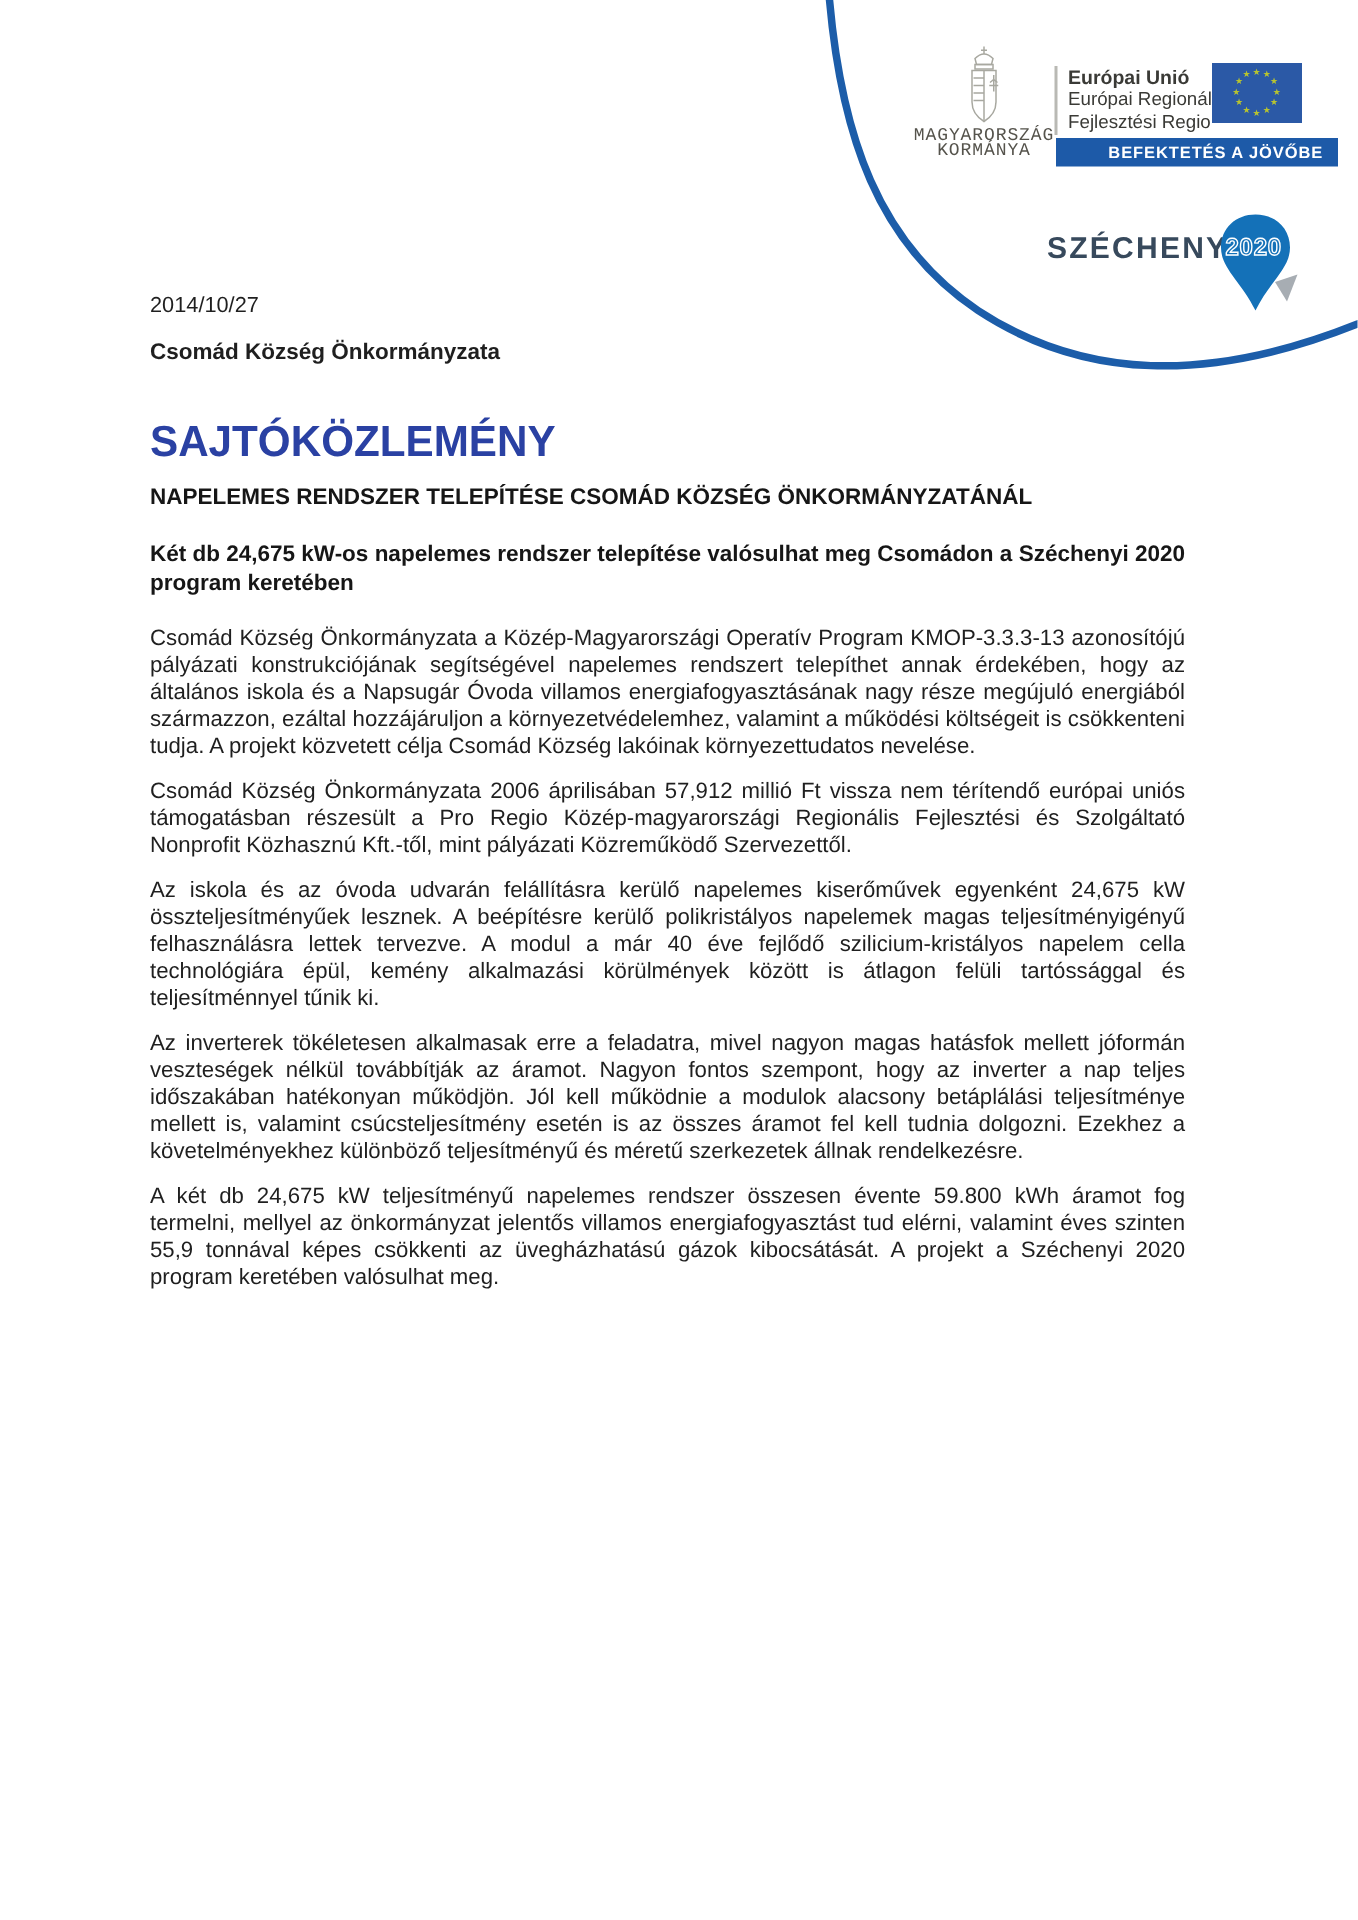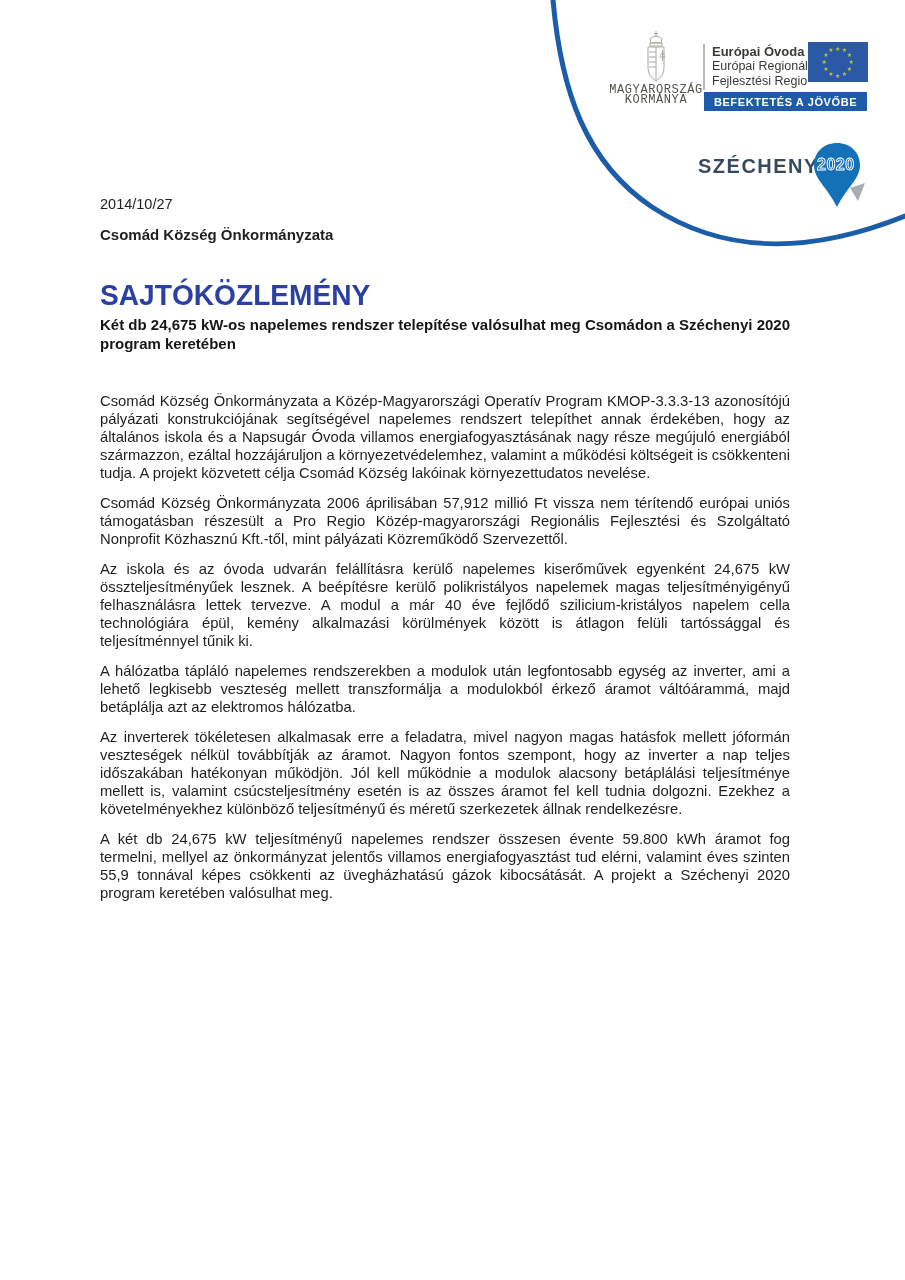--- a/index.html
+++ b/index.html
@@ -16,35 +16,35 @@
     letter-spacing:0.6px;color:#55534c;}
   .divider{position:absolute;left:703px;top:44px;width:2px;height:46px;background:#b9b9b4;}
   .eu-text{position:absolute;left:712px;top:44px;line-height:15px;color:#3a3a36;}
   .eu-title{font-weight:bold;font-size:13px;}
   .eu-sub{font-size:12.5px;}
   .eu-flag{position:absolute;left:808px;top:42px;width:60px;height:40px;
     background:var(--c-flag,#2b59a6);}
   .eu-flag .star{position:absolute;font-size:6px;line-height:6px;color:var(--c-star,#b8c42f);}
   .banner{position:absolute;left:704px;top:92px;width:163px;height:19px;
     background:var(--c-banner,#1d5aa8);color:#ffffff;font-weight:bold;font-size:11px;
-    letter-spacing:0.6px;display:flex;align-items:center;justify-content:center;}
+    letter-spacing:0.6px;display:flex;align-items:center;justify-content:center;padding-left:25px;}
   .szechenyi-word{position:absolute;left:698px;top:155px;font-size:20px;font-weight:bold;
     letter-spacing:1.5px;color:var(--c-navy,#37495c);}
   .pin-svg{position:absolute;left:812px;top:141px;}
   
   .article{position:absolute;left:100px;top:196px;width:690px;}
   .date{font-size:14.5px;}
   .org{font-size:15px;font-weight:bold;margin-top:14px;}
   .title{margin-top:36px;font-size:29px;font-weight:bold;color:var(--c-accent,#2a41a3);
     letter-spacing:0px;transform:scaleX(0.97);transform-origin:left;}
   .headline{margin-top:11px;font-size:15px;font-weight:bold;color:#161616;}
-  .lead{margin-top:3px;font-size:15px;font-weight:bold;line-height:19px;
+  .lead{margin-top:20px;font-size:15px;font-weight:bold;line-height:19px;
     text-align:justify;color:#161616;}
   .body-text p{margin:12px 0 0 0;font-size:14.8px;line-height:18px;text-align:justify;}
-  .body-text p:first-child{margin-top:39px;}
+  .body-text p:first-child{margin-top:19px;}
 </style>
 </head>
 <body style="--c-accent: #2a41a3; --c-arc: #1c5da9; --c-banner: #1d5aa8; --c-flag: #2b59a6; --c-star: #b8c42f; --c-pin: #1471b8; --c-navy: #37495c; --c-text: #1f1f1f;">
 
 <svg class="arc-svg" width="905" height="300" viewBox="0 0 905 300">
   <path d="M 553 0 C 561 90 585 162 652 207 C 722 253 805 256 905 216" fill="none" stroke="#1c5da9" stroke-width="5" stroke-linecap="round"></path>
 </svg>
 
 <div class="gov-block">
   <svg class="gov-emblem" width="30" height="52" viewBox="0 0 30 52">
@@ -58,21 +58,21 @@
       <path d="M19 25 l2.5 -2 2.5 2 M21.5 20 v11 M18.5 27 h6"></path>
     </g>
   </svg>
   <div class="gov-name">MAGYARORSZÁG</div>
   <div class="gov-name">KORMÁNYA</div>
 </div>
 
 <div class="divider"></div>
 
 <div class="eu-text">
-  <div class="eu-title">Európai Óvoda</div>
+  <div class="eu-title">Európai Unió</div>
   <div class="eu-sub">Európai Regionális</div>
   <div class="eu-sub">Fejlesztési Regio</div>
 </div>
 
 <div class="eu-flag">
     <span class="star" style="left: 27px; top: 3.5px;">★</span>
     <span class="star" style="left: 33.75px; top: 5.30866px;">★</span>
     <span class="star" style="left: 38.6913px; top: 10.25px;">★</span>
     <span class="star" style="left: 40.5px; top: 17px;">★</span>
     <span class="star" style="left: 38.6913px; top: 23.75px;">★</span>
@@ -92,22 +92,22 @@
 <svg class="pin-svg" width="60" height="76" viewBox="0 0 60 76">
   <polygon points="38,47 53,42 46,60" fill="#a7adb3"></polygon>
   <path d="M25 2 C38 2 48 11 48 24 C48 38 35 46 25 66 C15 46 2 38 2 24 C2 11 12 2 25 2 Z" fill="#1471b8"></path>
   <text x="5" y="29" font-family="Liberation Sans, sans-serif" font-size="16" font-weight="bold" letter-spacing="0.5" fill="none" stroke="#ffffff" stroke-width="0.9">2020</text>
 </svg>
 
 <div class="article">
   <div class="date">2014/10/27</div>
   <div class="org">Csomád Község Önkormányzata</div>
   <div class="title">SAJTÓKÖZLEMÉNY</div>
+  <div class="headline">NAPELEMES RENDSZER TELEPÍTÉSE CSOMÁD KÖZSÉG ÖNKORMÁNYZATÁNÁL</div>
   <div class="lead">Két db 24,675 kW-os napelemes rendszer telepítése valósulhat meg Csomádon a Széchenyi 2020 program keretében</div>
   <div class="body-text">
     <p>Csomád Község Önkormányzata a Közép-Magyarországi Operatív Program KMOP-3.3.3-13 azonosítójú pályázati konstrukciójának segítségével napelemes rendszert telepíthet annak érdekében, hogy az általános iskola és a Napsugár Óvoda villamos energiafogyasztásának nagy része megújuló energiából származzon, ezáltal hozzájáruljon a környezetvédelemhez, valamint a működési költségeit is csökkenteni tudja. A projekt közvetett célja Csomád Község lakóinak környezettudatos nevelése.</p>
     <p>Csomád Község Önkormányzata 2006 áprilisában 57,912 millió Ft vissza nem térítendő európai uniós támogatásban részesült a Pro Regio Közép-magyarországi Regionális Fejlesztési és Szolgáltató Nonprofit Közhasznú Kft.-től, mint pályázati Közreműködő Szervezettől.</p>
     <p>Az iskola és az óvoda udvarán felállításra kerülő napelemes kiserőművek egyenként 24,675 kW összteljesítményűek lesznek. A beépítésre kerülő polikristályos napelemek magas teljesítményigényű felhasználásra lettek tervezve. A modul a már 40 éve fejlődő szilicium-kristályos napelem cella technológiára épül, kemény alkalmazási körülmények között is átlagon felüli tartóssággal és teljesítménnyel tűnik ki.</p>
-    <p>A hálózatba tápláló napelemes rendszerekben a modulok után legfontosabb egység az inverter, ami a lehető legkisebb veszteség mellett transzformálja a modulokból érkező áramot váltóárammá, majd betáplálja azt az elektromos hálózatba.</p>
     <p>Az inverterek tökéletesen alkalmasak erre a feladatra, mivel nagyon magas hatásfok mellett jóformán veszteségek nélkül továbbítják az áramot. Nagyon fontos szempont, hogy az inverter a nap teljes időszakában hatékonyan működjön. Jól kell működnie a modulok alacsony betáplálási teljesítménye mellett is, valamint csúcsteljesítmény esetén is az összes áramot fel kell tudnia dolgozni. Ezekhez a követelményekhez különböző teljesítményű és méretű szerkezetek állnak rendelkezésre.</p>
     <p>A két db 24,675 kW teljesítményű napelemes rendszer összesen évente 59.800 kWh áramot fog termelni, mellyel az önkormányzat jelentős villamos energiafogyasztást tud elérni, valamint éves szinten 55,9 tonnával képes csökkenti az üvegházhatású gázok kibocsátását. A projekt a Széchenyi 2020 program keretében valósulhat meg.</p>
   </div>
 </div>
 
 </body></html>

